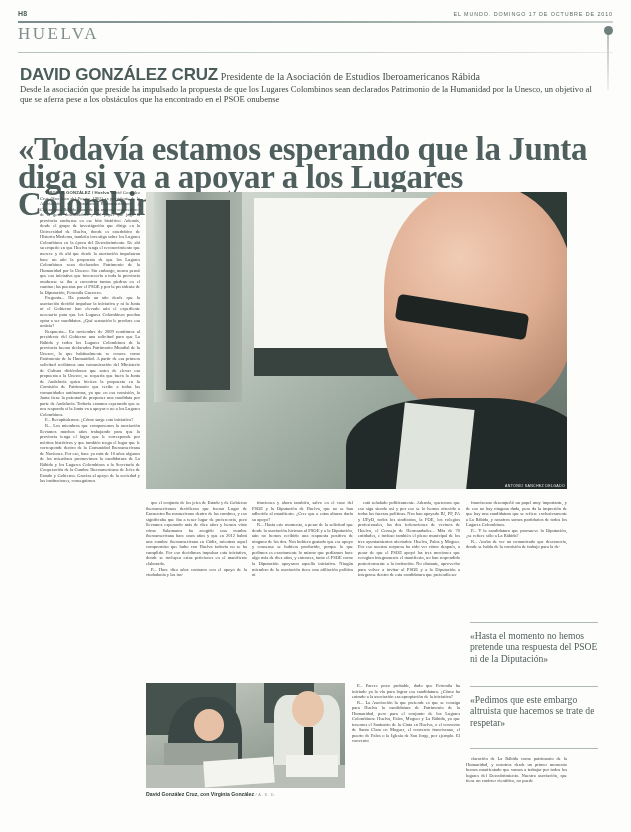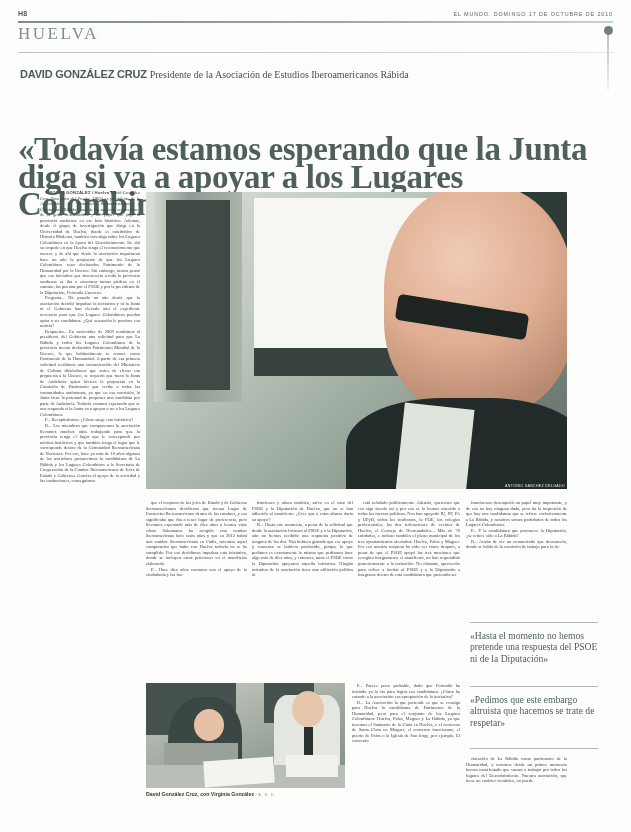--- a/index.html
+++ b/index.html
@@ -46,21 +46,21 @@
     position:absolute;left:607px;top:35px;width:2px;height:55px;
     background:linear-gradient(to bottom,#b9c2c0,#eef1f0);
   }
   
   .kicker{
     position:absolute;left:20px;top:68px;width:576px;
     font-size:11.5px;line-height:13px;color:#3a4a48;
   }
   .kicker .name{
     font-family:"Liberation Sans",sans-serif;
-    font-weight:bold;font-size:11px;color:#4a5c5a;letter-spacing:-.2px;
+    font-weight:bold;font-size:17px;color:#4a5c5a;letter-spacing:-.2px;
   }
   .kicker .role{font-family:"Liberation Serif",serif;font-size:10px;color:#47504e;}
   .standfirst{
     position:absolute;left:20px;top:84px;width:578px;
     font-size:8.6px;line-height:10.2px;color:#3e4644;text-align:left;
   }
   
   .headline{
     position:absolute;left:18px;top:114px;width:600px;
     font-family:"Liberation Serif",serif;
@@ -157,20 +157,21 @@
   </div>
   <div class="section-name">HUELVA</div>
   <div class="head-rule"></div>
   <div class="edge-dot"></div>
   <div class="edge-line"></div>
 
   <div class="kicker">
     <span class="name">DAVID GONZÁLEZ CRUZ</span>
     <span class="role">Presidente de la Asociación de Estudios Iberoamericanos Rábida</span>
   </div>
+  <div class="standfirst">Desde la asociación que preside ha impulsado la propuesta de que los Lugares Colombinos sean declarados Patrimonio de la Humanidad por la Unesco, un objetivo al que se aferra pese a los obstáculos que ha encontrado en el PSOE onubense</div>
 
   <h1 class="headline">«Todavía estamos esperando que la Junta diga si va a apoyar a los Lugares Colombinos»</h1>
 
   <div class="photo" id="photo-main">
     <div class="pm-bg"></div>
     <div class="pm-right"></div>
     <div class="pm-frame">
         <div class="pm-frame-in"></div>
       </div>
     <div class="pm-white"></div>

